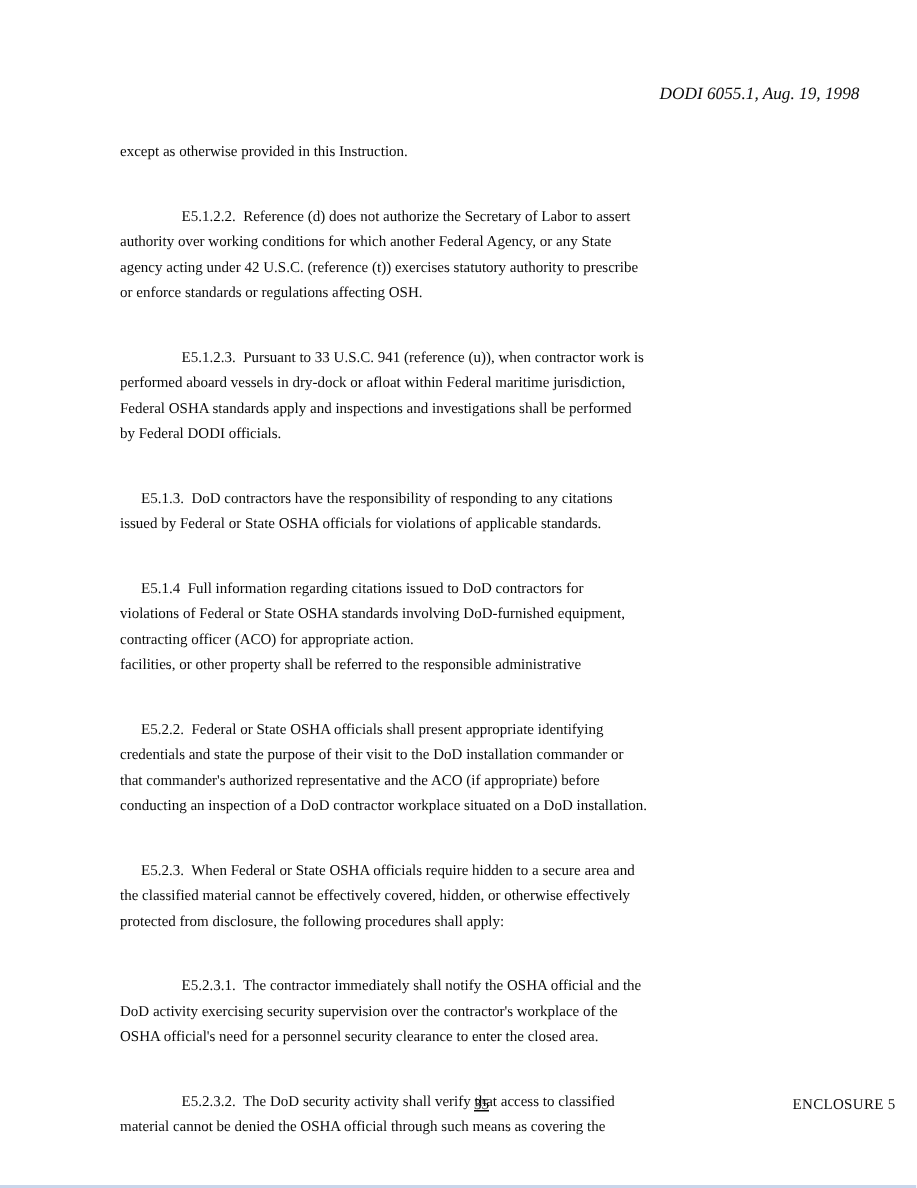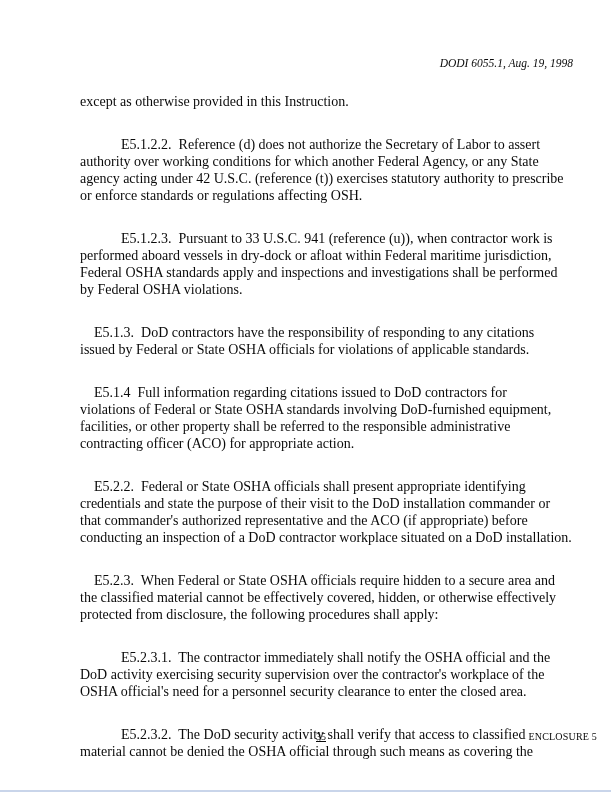--- a/index.html
+++ b/index.html
@@ -22,21 +22,21 @@
     right: 38px;
     font-size: 11.5px;
     line-height: 14px;
     font-style: italic;
   }
   .doc-body {
     position: absolute;
     top: 93px;
     left: 80px;
     width: 515px;
-    font-size: 14px;
+    font-size: 10px;
     line-height: 17px;
   }
   .para { margin-top: 26px; }
   .para:first-child { margin-top: 0; }
   .para.heading { margin-top: 19px; }
   .line { white-space: pre; }
   .line.ind1 { padding-left: 14px; }
   .line.ind2 { padding-left: 41px; }
   .heading .sec-title { text-decoration: underline; }
   .footer {
@@ -72,31 +72,31 @@
       <div class="para">
         <div class="line ind2">E5.1.2.2.  Reference (d) does not authorize the Secretary of Labor to assert</div>
         <div class="line">authority over working conditions for which another Federal Agency, or any State</div>
         <div class="line">agency acting under 42 U.S.C. (reference (t)) exercises statutory authority to prescribe</div>
         <div class="line">or enforce standards or regulations affecting OSH.</div>
       </div>
       <div class="para">
         <div class="line ind2">E5.1.2.3.  Pursuant to 33 U.S.C. 941 (reference (u)), when contractor work is</div>
         <div class="line">performed aboard vessels in dry-dock or afloat within Federal maritime jurisdiction,</div>
         <div class="line">Federal OSHA standards apply and inspections and investigations shall be performed</div>
-        <div class="line">by Federal OSHA violations.</div>
+        <div class="line">by Federal DODI officials.</div>
       </div>
       <div class="para">
         <div class="line ind1">E5.1.3.  DoD contractors have the responsibility of responding to any citations</div>
         <div class="line">issued by Federal or State OSHA officials for violations of applicable standards.</div>
       </div>
       <div class="para">
         <div class="line ind1">E5.1.4  Full information regarding citations issued to DoD contractors for</div>
         <div class="line">violations of Federal or State OSHA standards involving DoD-furnished equipment,</div>
+        <div class="line">contracting officer (ACO) for appropriate action.</div>
         <div class="line">facilities, or other property shall be referred to the responsible administrative</div>
-        <div class="line">contracting officer (ACO) for appropriate action.</div>
       </div>
       <div class="para">
         <div class="line ind1">E5.2.2.  Federal or State OSHA officials shall present appropriate identifying</div>
         <div class="line">credentials and state the purpose of their visit to the DoD installation commander or</div>
         <div class="line">that commander's authorized representative and the ACO (if appropriate) before</div>
         <div class="line">conducting an inspection of a DoD contractor workplace situated on a DoD installation.</div>
       </div>
       <div class="para">
         <div class="line ind1">E5.2.3.  When Federal or State OSHA officials require hidden to a secure area and</div>
         <div class="line">the classified material cannot be effectively covered, hidden, or otherwise effectively</div>

